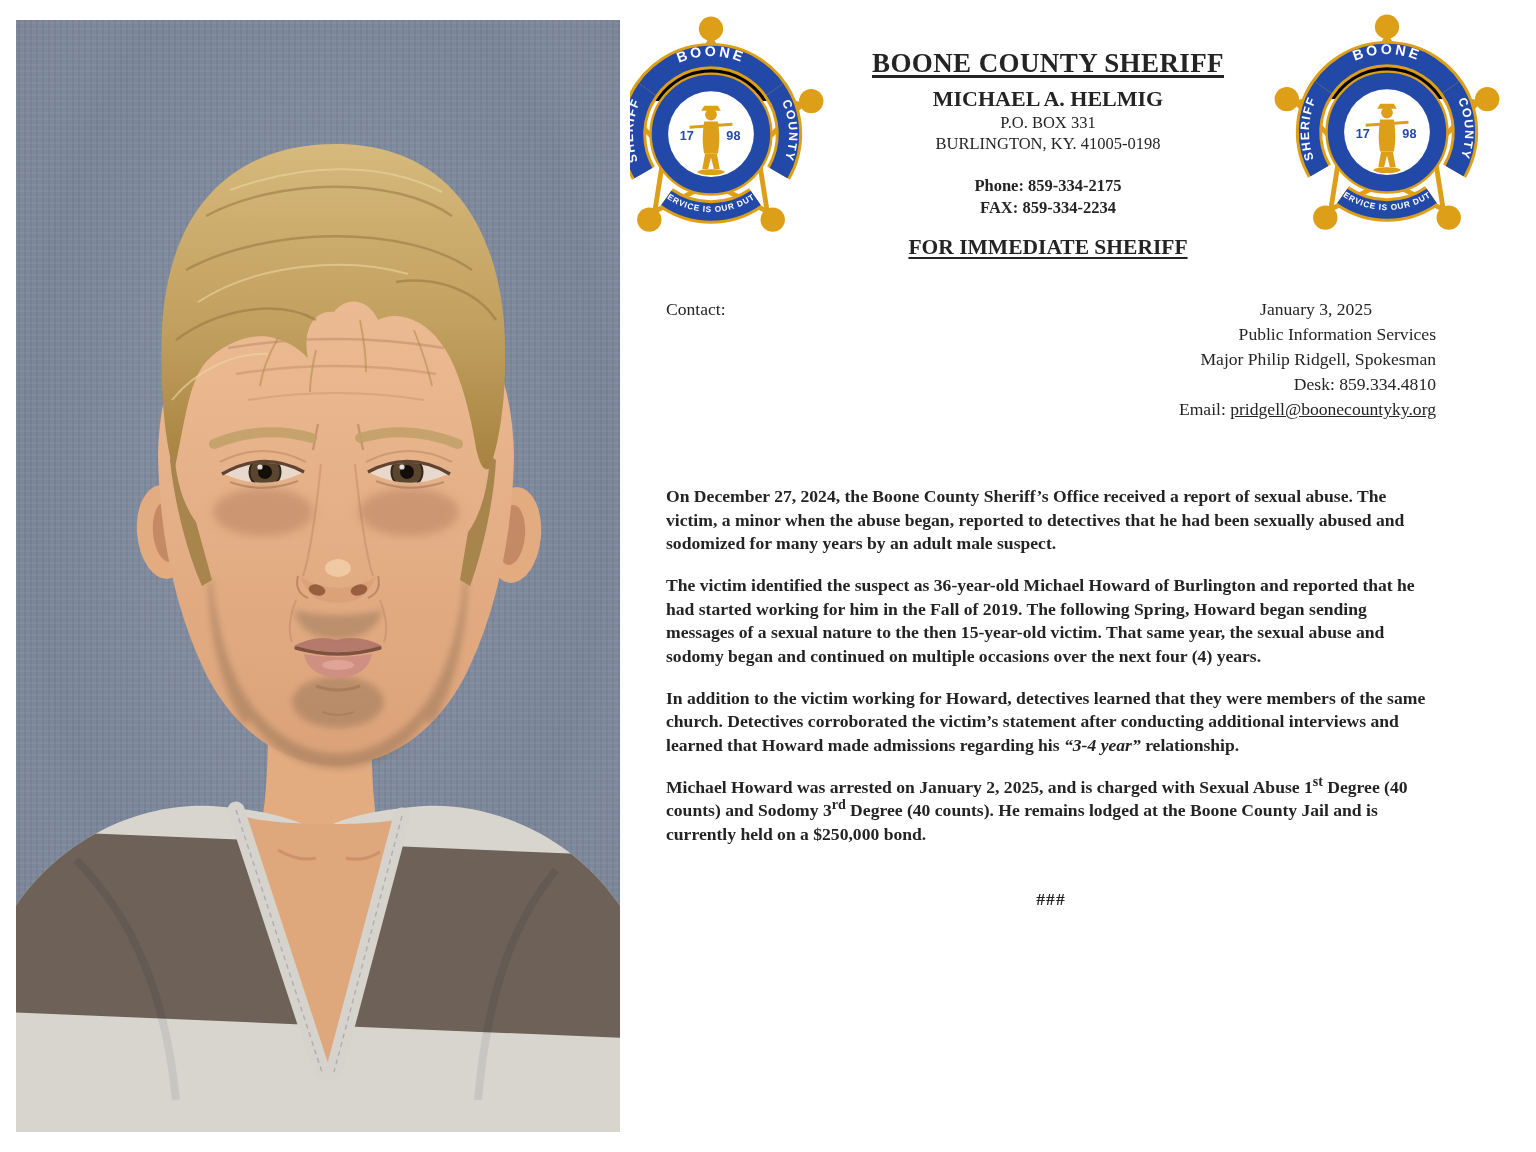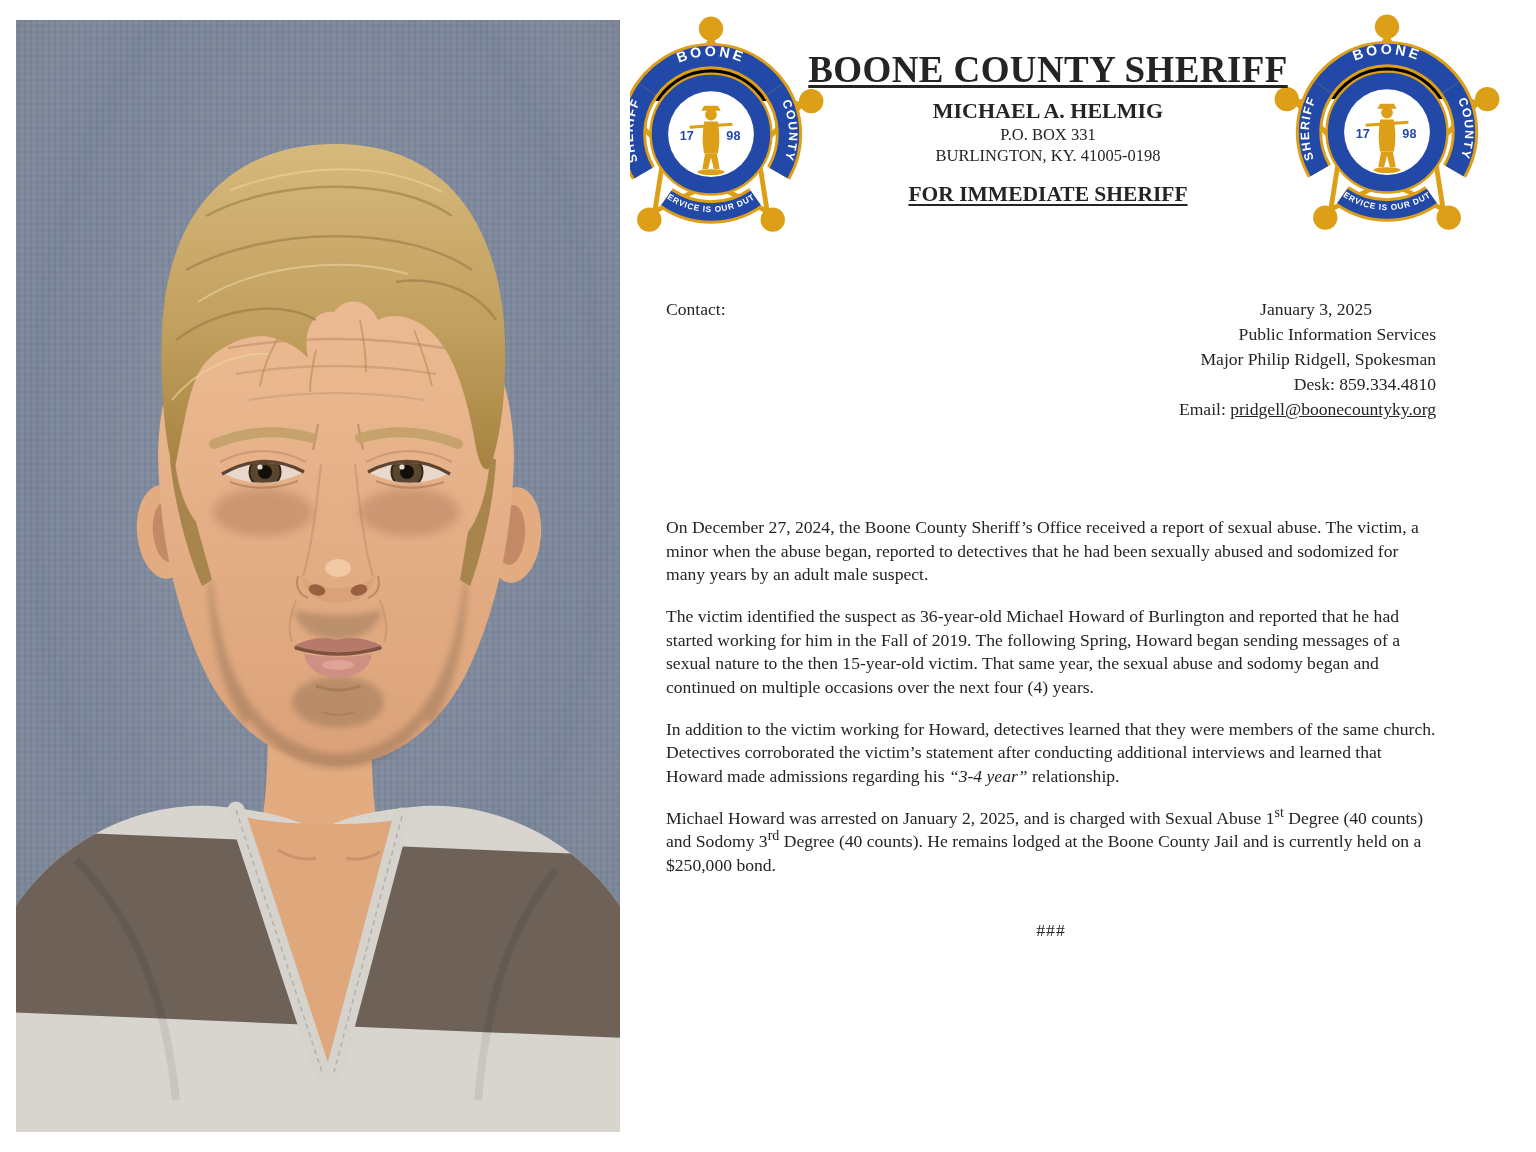--- a/index.html
+++ b/index.html
@@ -7,33 +7,33 @@
     width:1536px;height:1152px;background:#ffffff;position:relative;
     font-family:"Liberation Serif", serif;color:#242424;
     -webkit-font-smoothing:antialiased;
   }
   .photo{position:absolute;left:16px;top:20px;width:604px;height:1112px;}
   .photo svg{display:block;}
   .badge-left-wrap{position:absolute;left:630px;top:12px;width:198px;height:248px;overflow:hidden;}
   .badge-left-wrap svg{margin-left:-36px;display:block;}
   .badge-right{position:absolute;left:1270px;top:10px;width:234px;height:248px;}
   .header-block{position:absolute;left:808px;top:48px;width:480px;text-align:center;}
-  .agency-title{font-size:37px;font-weight:bold;letter-spacing:.4px;white-space:nowrap;
+  .agency-title{font-size:27px;font-weight:bold;letter-spacing:.4px;white-space:nowrap;
     text-decoration:underline;text-decoration-thickness:2.5px;text-underline-offset:3px;}
   .sheriff-name{font-size:22px;font-weight:bold;margin-top:7px;}
   .addr{font-size:16.5px;line-height:21px;}
   .phone-block{margin-top:21px;font-weight:bold;font-size:16.5px;line-height:22px;}
   .release-line{margin-top:16px;font-size:21.5px;font-weight:bold;white-space:nowrap;
     text-decoration:underline;text-decoration-thickness:2px;text-underline-offset:3px;}
   .content{position:absolute;left:666px;top:297px;width:770px;font-size:17.6px;}
   .contact-block{line-height:25px;text-align:right;}
   .contact-row1{display:flex;justify-content:space-between;}
   .date{padding-right:64px;}
   .email-link{text-decoration:underline;cursor:pointer;}
-  .press-body{margin-top:94px;line-height:23.5px;}
+  .press-body{margin-top:63px;line-height:23.5px;font-weight:bold;}
   .press-body p{margin:0 0 18.5px 0;}
   .italic{font-style:italic;}
   sup{font-size:14px;line-height:0;vertical-align:super;}
   .end-mark{text-align:center;margin-top:42px;letter-spacing:1px;}
   svg text{font-family:"Liberation Sans", sans-serif;}
 </style>
 </head>
 <body>
 
 <div class="photo">
@@ -295,20 +295,24 @@
   <text font-size="8.5" font-weight="bold" fill="#ffffff" letter-spacing="0.8">
     <textPath href="#arcBottom" startOffset="50%" text-anchor="middle">SERVICE IS OUR DUTY</textPath>
   </text>
 </svg>
 
 <div class="header-block">
   <div class="agency-title">BOONE COUNTY SHERIFF</div>
   <div class="sheriff-name">MICHAEL A. HELMIG</div>
   <div class="addr">P.O. BOX 331</div>
   <div class="addr">BURLINGTON, KY. 41005-0198</div>
+  <div class="phone-block">
+    <div>Phone: 859-334-2175</div>
+    <div>FAX: 859-334-2234</div>
+  </div>
   <div class="release-line">FOR IMMEDIATE SHERIFF</div>
 </div>
 
 <div class="content">
   <div class="contact-block">
     <div class="contact-row1">
       <span>Contact:</span>
       <span class="date">January 3, 2025</span>
     </div>
     <div>Public Information Services</div>

